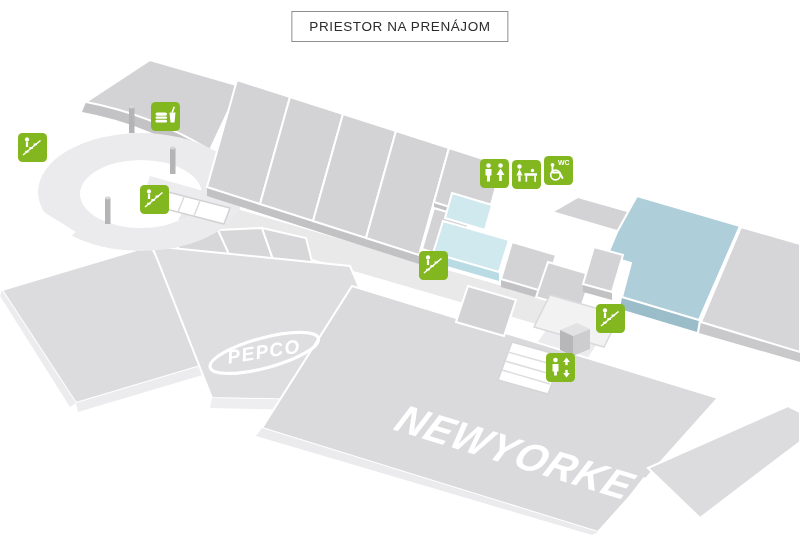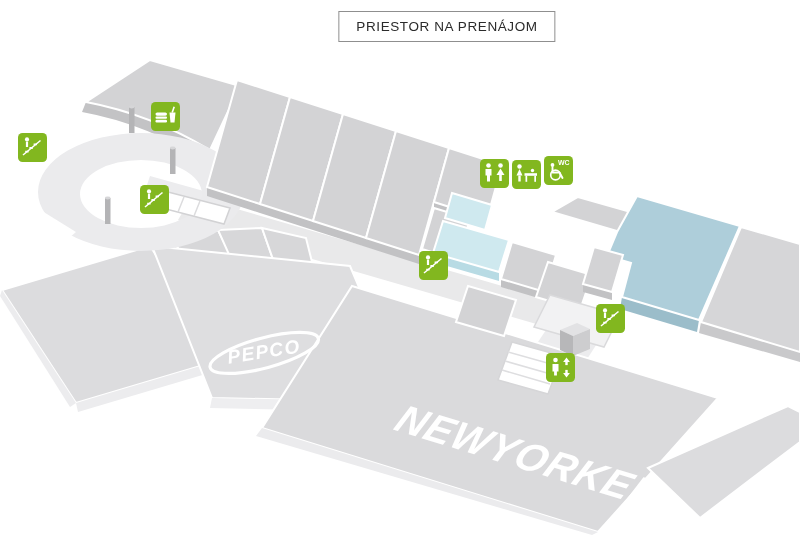--- a/index.html
+++ b/index.html
@@ -1,20 +1,20 @@
 <!DOCTYPE html>
 <html><head>
 <meta charset="utf-8">
 <style>
   html,body{margin:0;padding:0;background:#fff;}
   .stage{position:relative;width:800px;height:535px;background:#fff;overflow:hidden;
          font-family:"Liberation Sans", sans-serif;}
   .title-box{position:absolute;top:11px;left:50%;transform:translateX(-50%);
     border:1px solid #8f8f8f;background:#fff;color:#2b2b2b;
-    padding:7px 17px;font-size:13.5px;letter-spacing:.6px;white-space:nowrap;margin-left:47px;}
+    padding:7px 17px;font-size:13.5px;letter-spacing:.6px;white-space:nowrap;}
   svg{position:absolute;left:0;top:0;}
   .blk{stroke:#ffffff;stroke-width:2;}
   .flat{stroke:#ffffff;stroke-width:2;}
   .ico-glyph{pointer-events:none;}
   text{user-select:none;}
 </style>
 </head>
 <body>
 
 <div class="stage">

